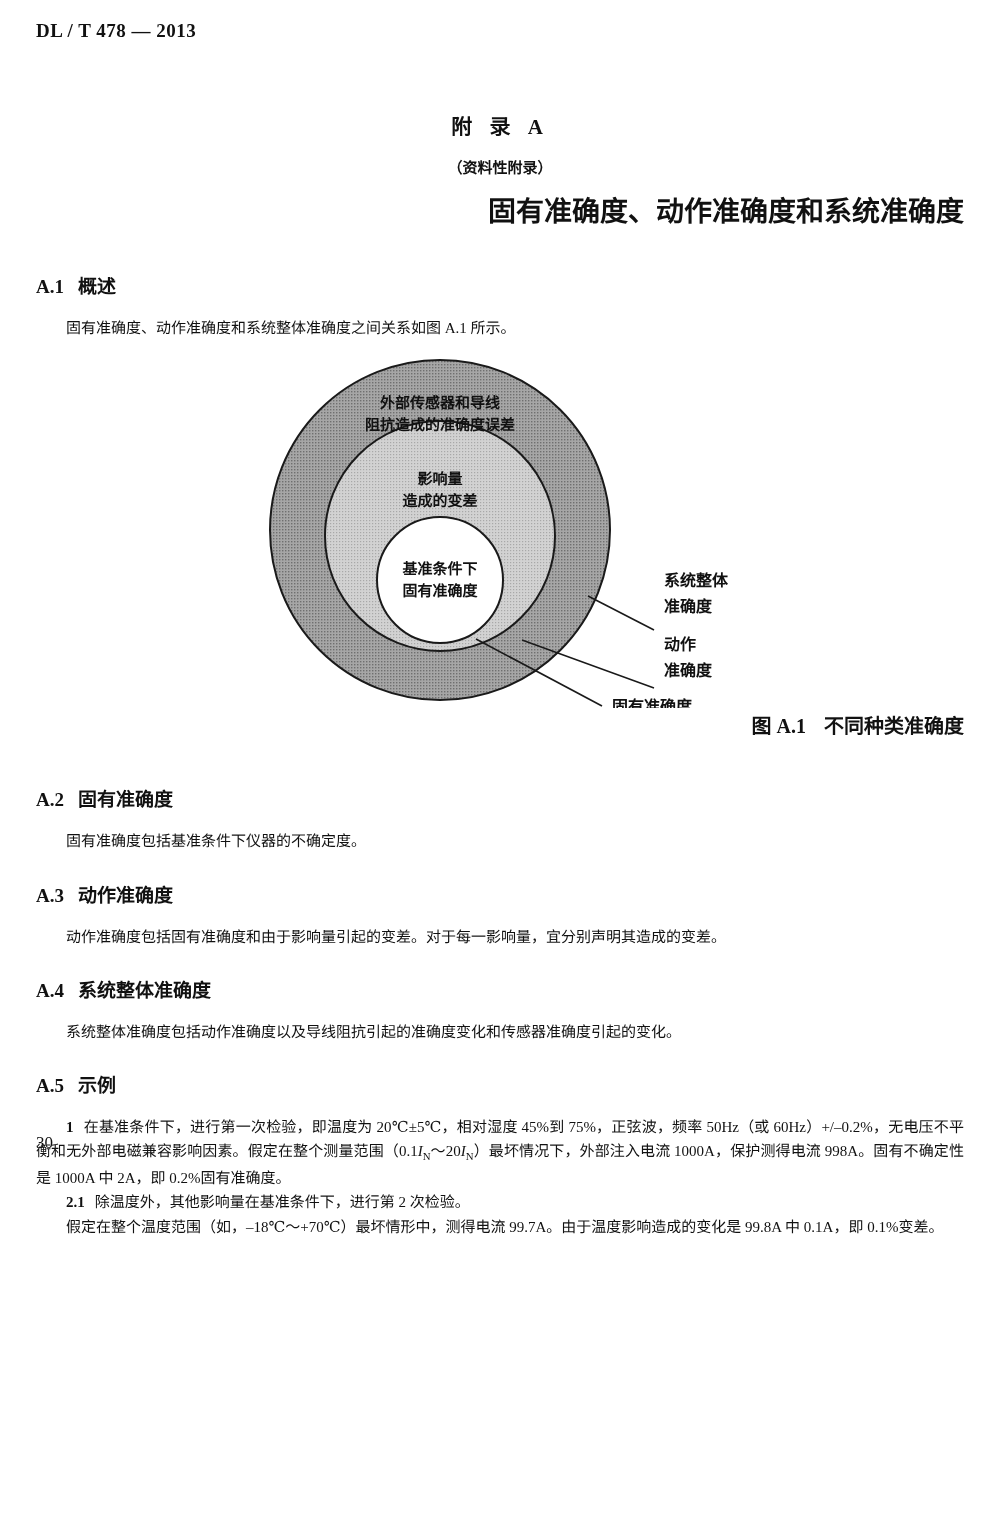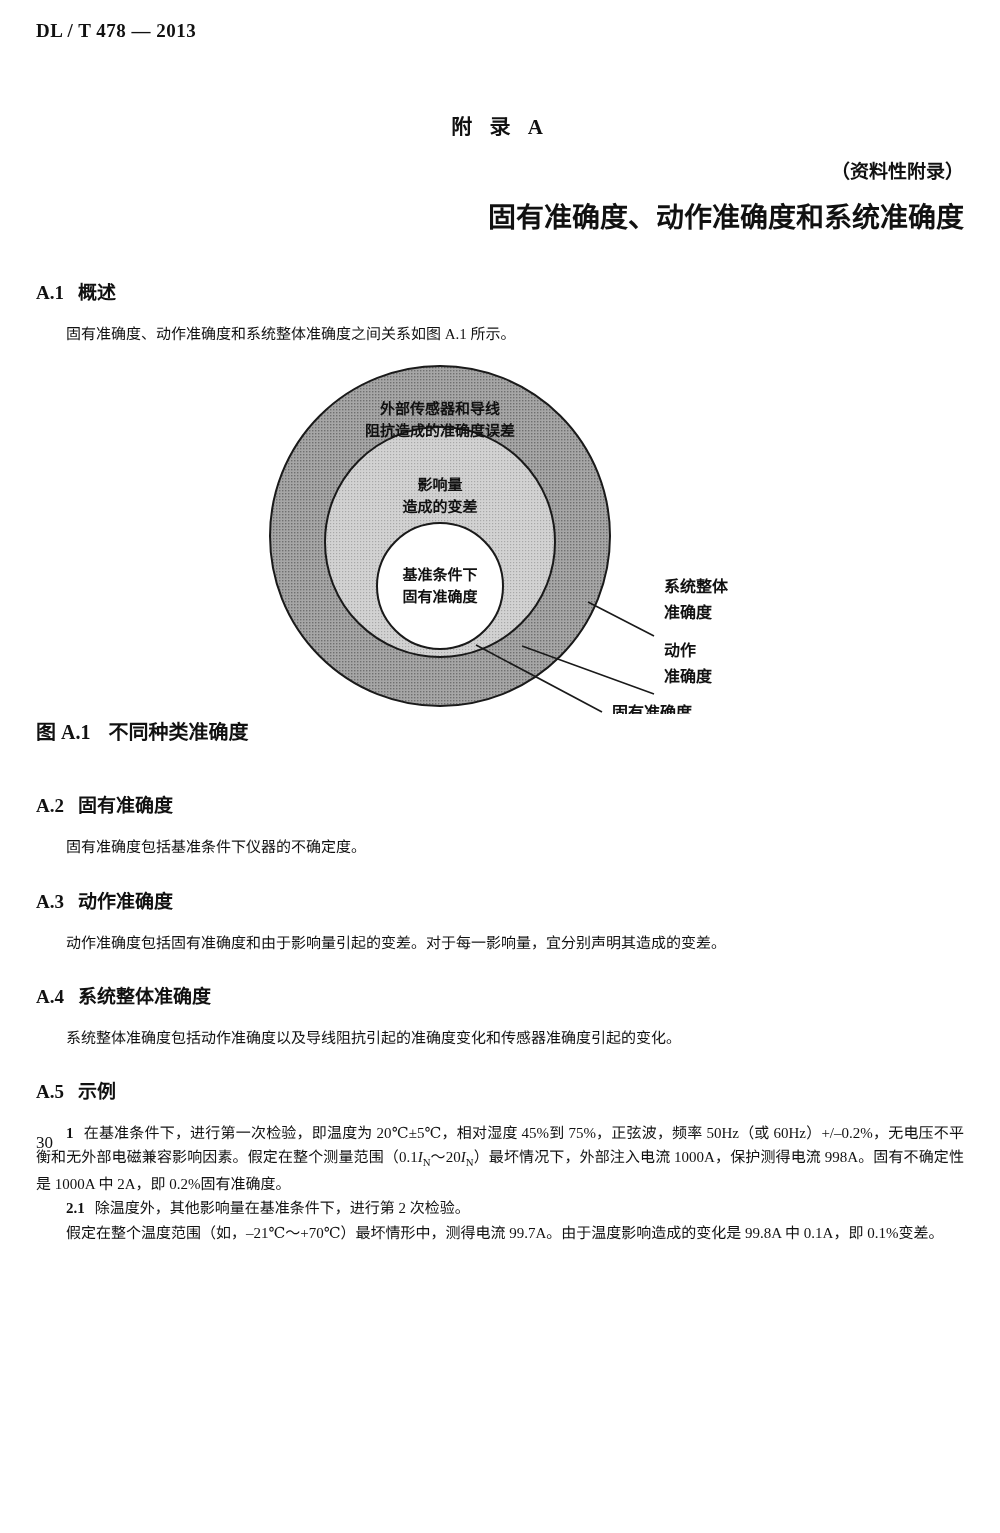--- a/index.html
+++ b/index.html
@@ -48,23 +48,23 @@
   
   .annex-title {
     text-align: center;
     font-weight: bold;
     font-size: 21px;
     letter-spacing: 6px;
     margin: 0 0 16px 0;
     font-family: "Liberation Serif", "DejaVu Serif", serif;
   }
   .annex-sub {
-    text-align: right;
-    font-weight: bold;
-    font-size: 19px;
+    text-align: center;
+    font-weight: bold;
+    font-size: 15px;
     margin: 0 0 12px 0;
     font-family: "Liberation Sans", "DejaVu Sans", sans-serif;
   }
   .annex-name {
     text-align: right;
     font-weight: bold;
     font-size: 28px;
     margin: 0 0 42px 0;
     font-family: "Liberation Sans", "DejaVu Sans", sans-serif;
   }
@@ -116,21 +116,21 @@
     left: 0;
     top: 0;
     width: 928px;
     height: 350px;
   }
   .fig-caption {
     position: absolute;
     top: 352px;
     left: 0;
     width: 928px;
-    text-align: left;
+    text-align: right;
     font-weight: bold;
     font-size: 20px;
     font-family: "Liberation Sans", "DejaVu Sans", sans-serif;
   }
   .fig-caption .cap-num {
     font-family: "Liberation Serif", "DejaVu Serif", serif;
     margin-right: 18px;
   }
 
   
@@ -238,19 +238,19 @@
     <div class="sec-head">
       <span class="num">A.5</span><span>示例</span>
     </div>
 
 
     <p class="para tight"><span class="numlead">1</span><span>在基准条件下，进行第一次检验，即温度为 20℃±5℃，相对湿度 45%到 75%，正弦波，频率 50Hz（或 60Hz）+/–0.2%，无电压不平衡和无外部电磁兼容影响因素。假定在整个测量范围（0.1</span><var class="sym"><span>I</span><sub>N</sub></var><span>～20</span><var class="sym"><span>I</span><sub>N</sub></var><span>）最坏情况下，外部注入电流 1000A，保护测得电流 998A。固有不确定性是 1000A 中 2A，即 0.2%固有准确度。</span></p>
 
 
     <p class="para tight"><span class="numlead">2.1</span><span>除温度外，其他影响量在基准条件下，进行第 2 次检验。</span></p>
 
-    <p class="para tight">假定在整个温度范围（如，–21℃～+70℃）最坏情形中，测得电流 99.7A。由于温度影响造成的变化是 99.8A 中 0.1A，即 0.1%变差。</p>
+    <p class="para tight">假定在整个温度范围（如，–18℃～+70℃）最坏情形中，测得电流 99.7A。由于温度影响造成的变化是 99.8A 中 0.1A，即 0.1%变差。</p>
 
   </div>
 
   <div class="page-number">30</div>
 
 </div>
 
 </body></html>

